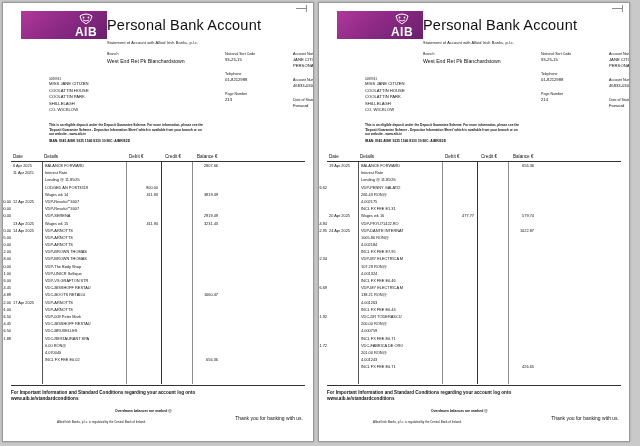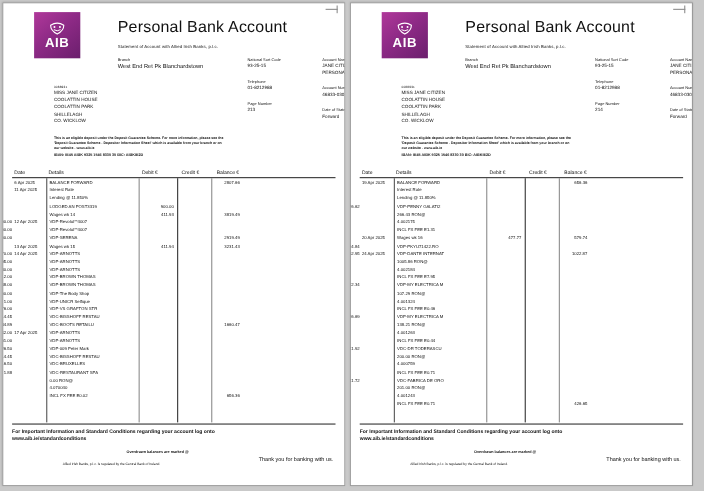--- a/index.html
+++ b/index.html
@@ -25,25 +25,26 @@
   .corner-mark{
     position:absolute;right:6px;top:5px;width:11px;height:1px;background:#8d8d8d;
   }
   .corner-mark:after{
     content:"";position:absolute;right:0;top:-3px;width:1px;height:7px;background:#8d8d8d;
   }
 
   
   .head{position:relative;padding:8px 8px 0 8px;}
   .logo{
-    position:absolute;left:28px;top:8px;
-    width:42px;height:42px;
+    position:absolute;left:18px;top:8px;
+    width:42px;height:28px;
     background:linear-gradient(140deg,#b0389a 0%,#8e2a86 45%,#6b1f6d 100%);
     display:flex;flex-direction:column;align-items:center;justify-content:center;
     color:#fff;
+    padding-left:44px;
   }
   .logo .mark{line-height:1;font-size:13px;margin-bottom:1px;}
   .logo .word{font-size:12px;font-weight:bold;letter-spacing:.5px;line-height:1;}
   .title{
     margin:0 0 0 96px;padding-top:6px;
     font-size:14.5px;font-weight:normal;color:#111;letter-spacing:.2px;
   }
   .subtitle{margin:7px 0 0 96px;font-size:3.9px;color:#111;letter-spacing:.1px;}
 
   .meta{margin:7px 0 0 96px;position:relative;height:62px;}

